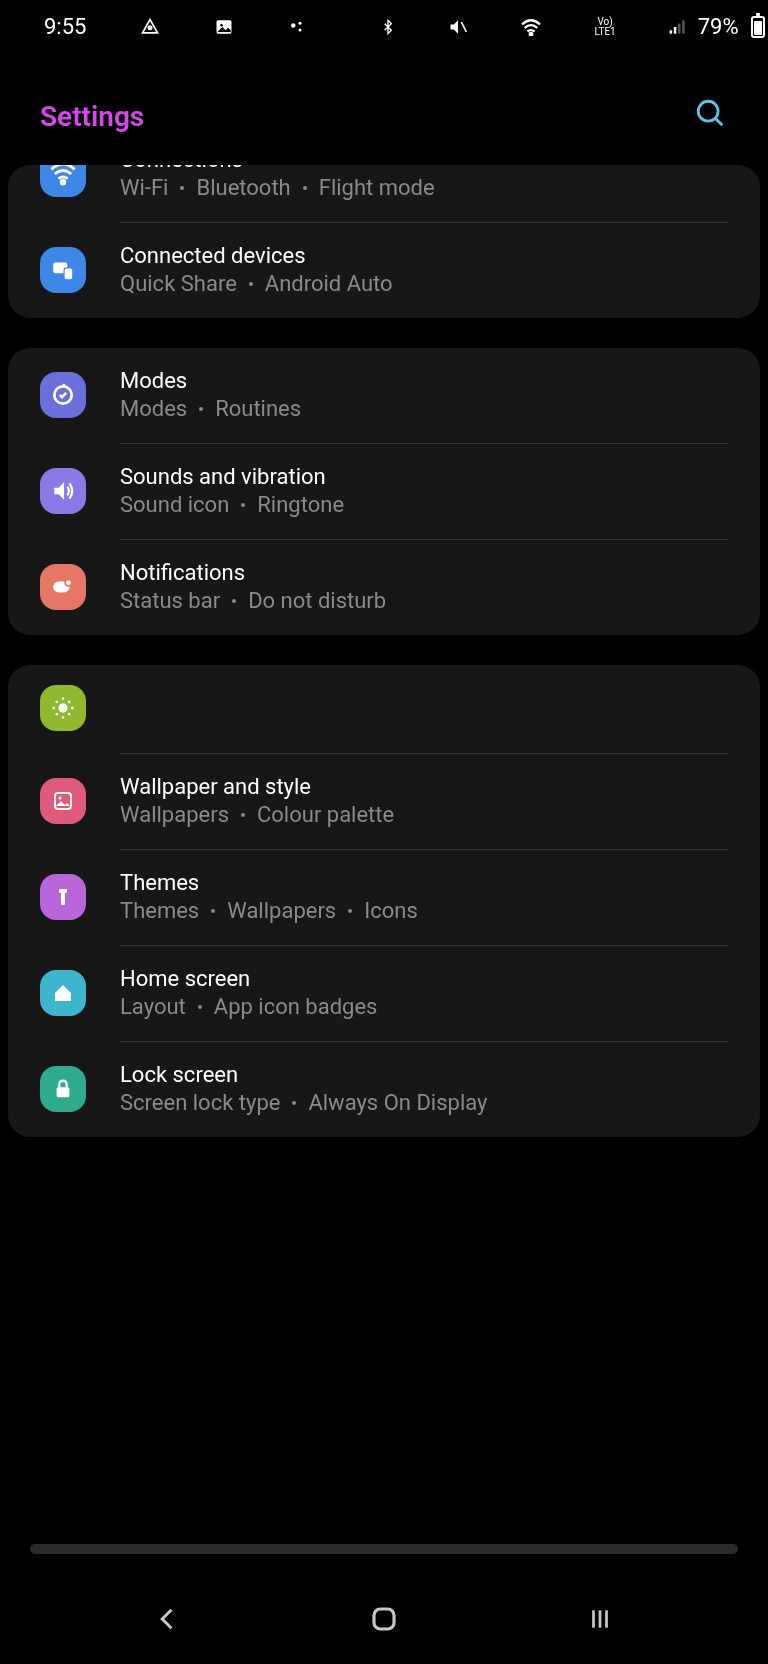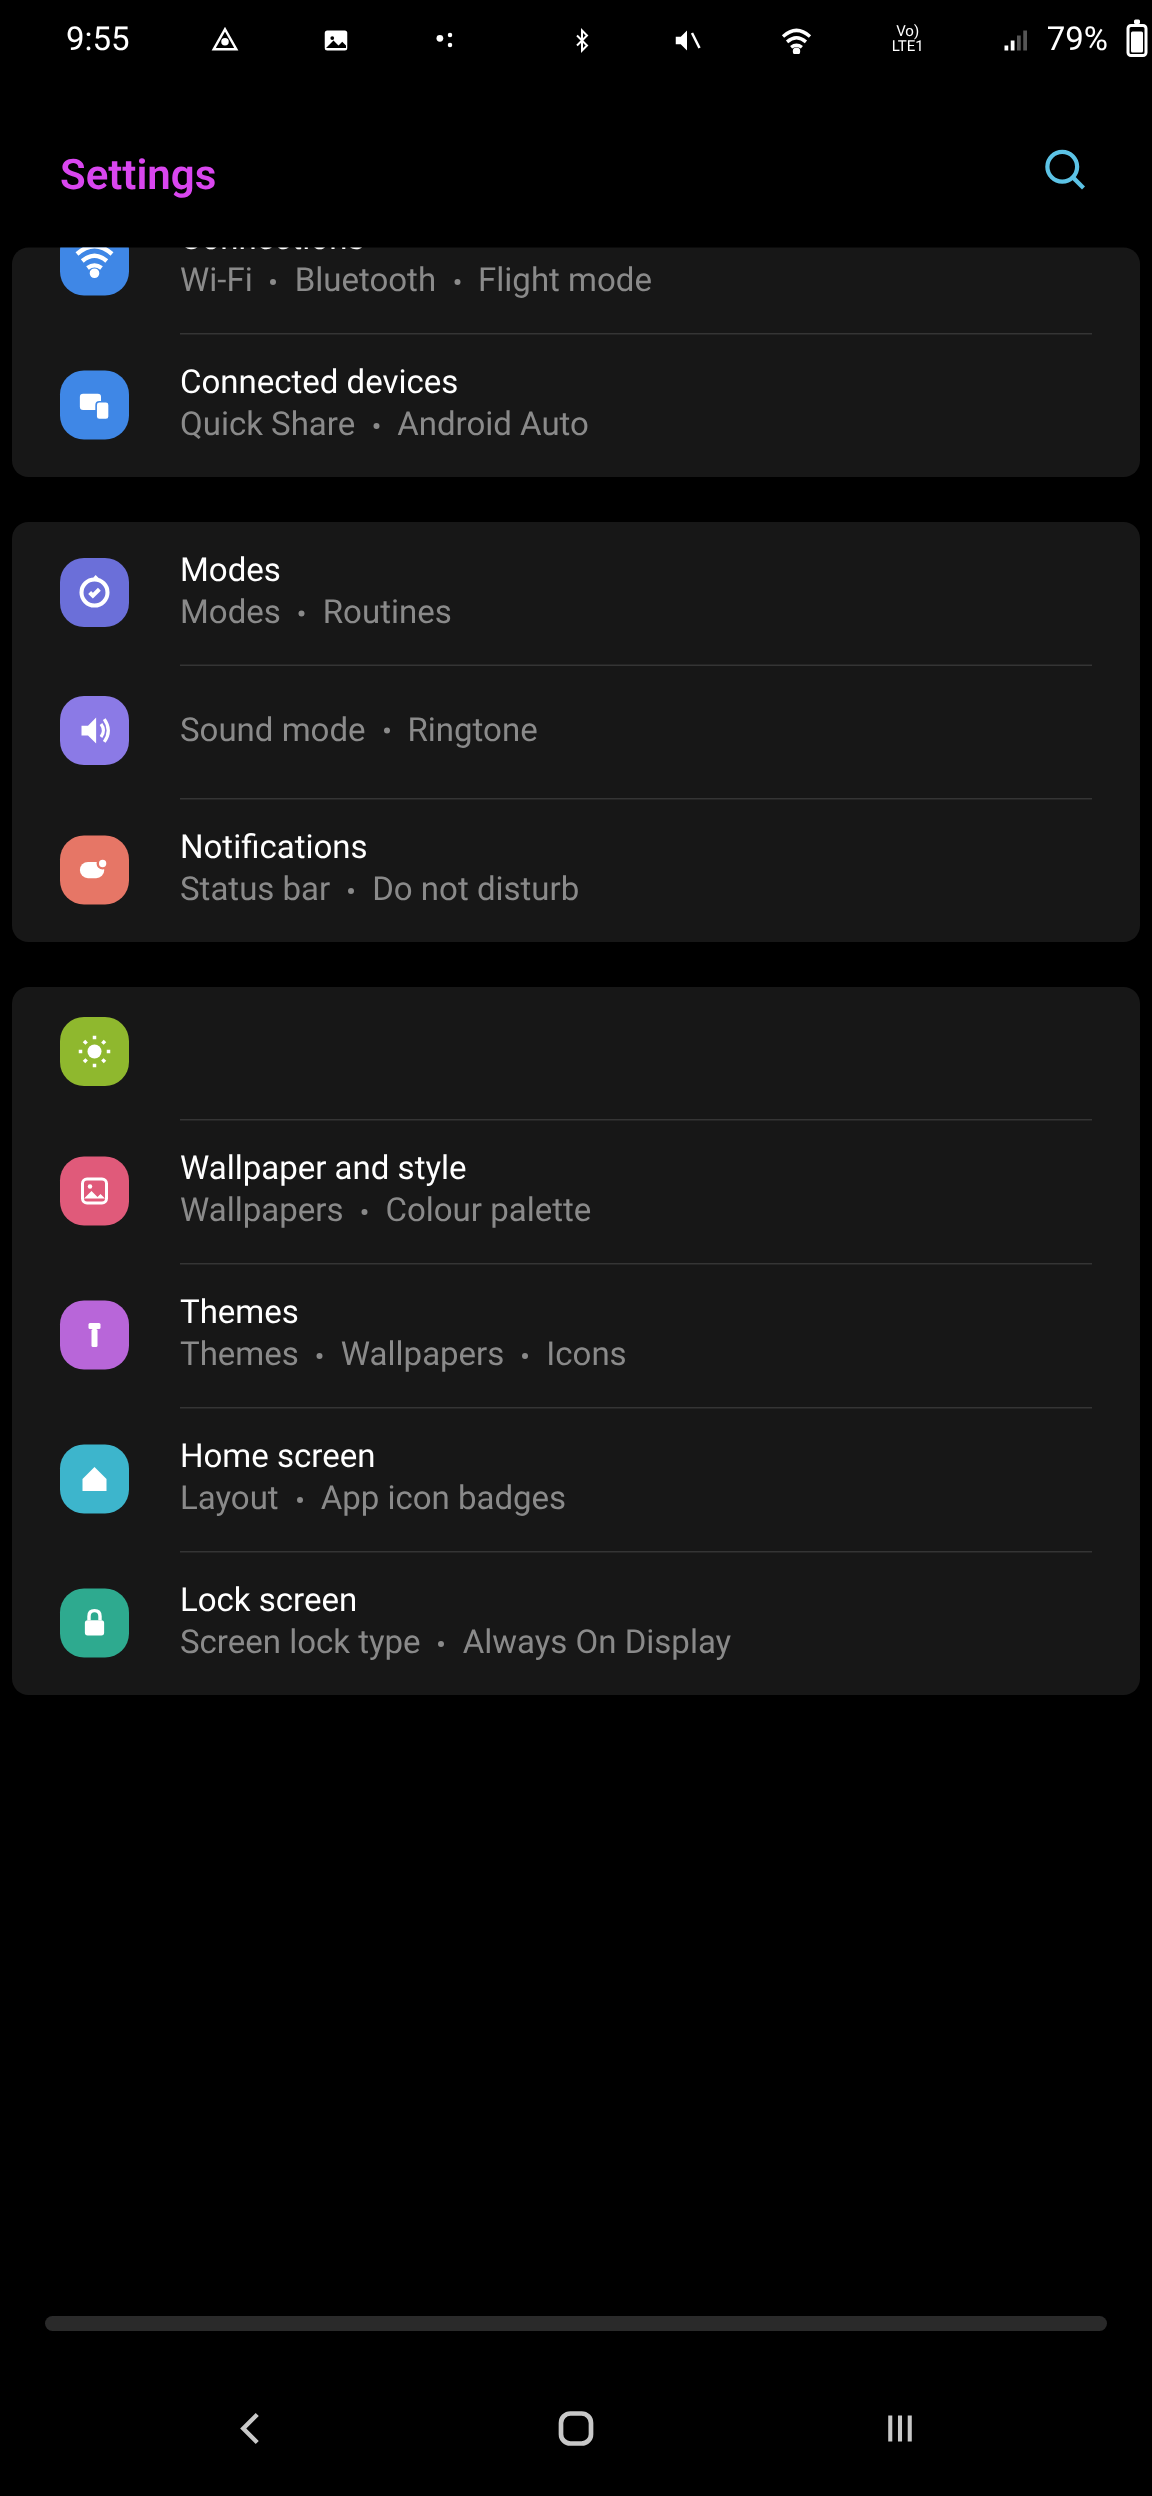--- a/index.html
+++ b/index.html
@@ -47,21 +47,21 @@
     .header-title {
       color: #d946ef;
       font-size: 28px;
       font-weight: 600;
     }
     .search-icon { color: #5cc3e6; }
 
     .content { padding: 0 8px; }
     .group {
       background: #171717;
-      border-radius: 11px;
+      border-radius: 22px;
       margin-bottom: 30px;
       overflow: hidden;
     }
     .item {
       display: flex;
       align-items: center;
       padding: 20px 28px 22px 32px;
       position: relative;
     }
     .item.clipped-top { padding-top: 0; margin-top: -18px; }
@@ -266,22 +266,23 @@
       <div class="divider"></div>
       <div class="item">
         <div class="item-icon ic-sounds">
           <svg width="26" height="26" viewBox="0 0 24 24" fill="#fff">
             <path d="M4 9 L8 9 L13 4 L13 20 L8 15 L4 15 Z"></path>
             <path d="M16 8 Q19 12 16 16" fill="none" stroke="#fff" stroke-width="2"></path>
             <path d="M18 5 Q23 12 18 19" fill="none" stroke="#fff" stroke-width="2"></path>
           </svg>
         </div>
         <div class="item-text">
-          <div class="item-sub">
-            <span>Sound mode</span>
+          <div class="item-title">Sounds and vibration</div>
+          <div class="item-sub">
+            <span>Sound icon</span>
             <span class="dot"></span>
             <span>Ringtone</span>
           </div>
         </div>
       </div>
       <div class="divider"></div>
       <div class="item">
         <div class="item-icon ic-notifications">
           <svg width="26" height="26" viewBox="0 0 24 24" fill="#fff">
             <rect x="3" y="7" width="15" height="10" rx="5"></rect>

